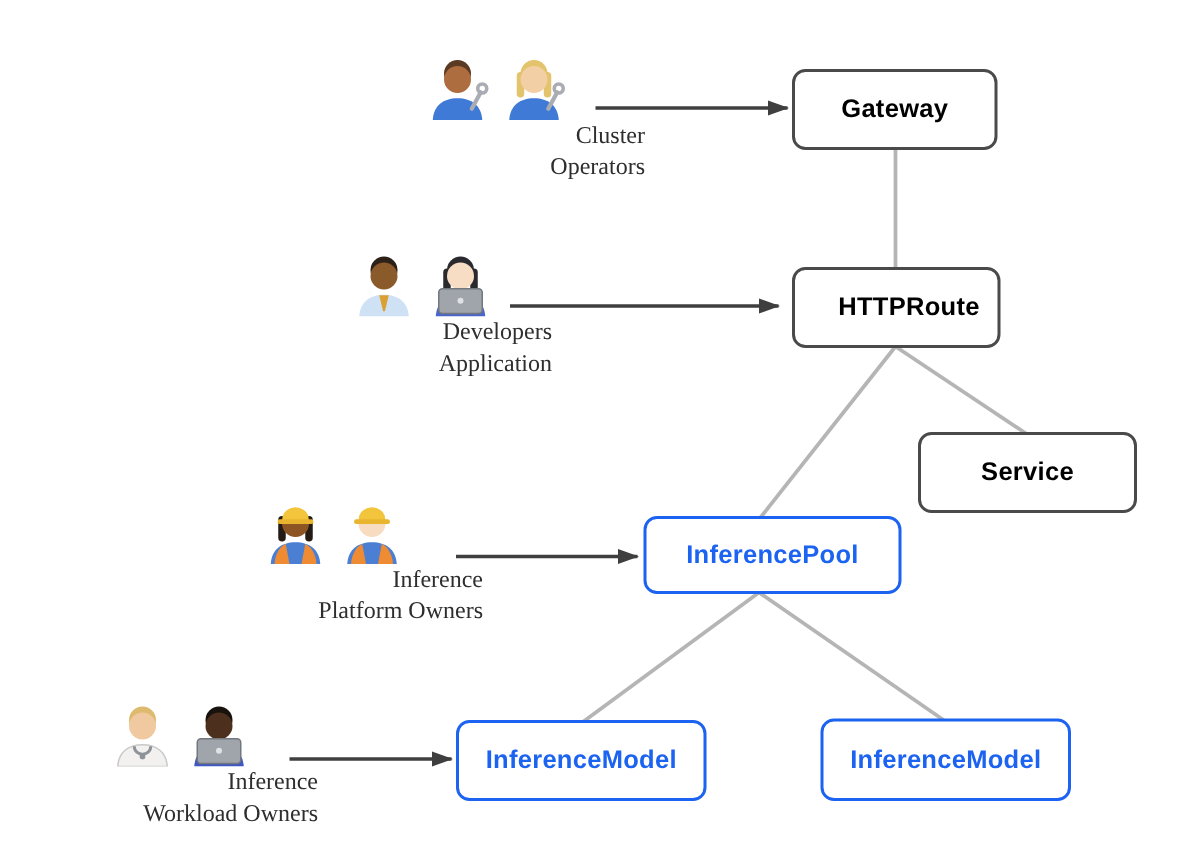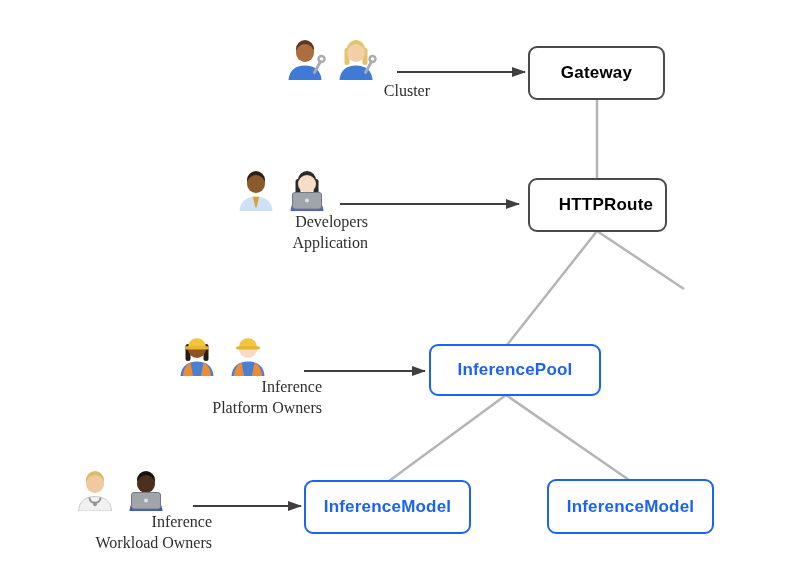--- a/index.html
+++ b/index.html
@@ -43,20 +43,21 @@
     <line x1="506" y1="395" x2="629" y2="480" stroke="#b5b5b5" stroke-width="2.5"></line>
 
     <line x1="397" y1="72" x2="525" y2="72" stroke="#3f3f3f" stroke-width="2.2" marker-end="url(#ah)"></line>
     <line x1="340" y1="204" x2="519" y2="204" stroke="#3f3f3f" stroke-width="2.2" marker-end="url(#ah)"></line>
     <line x1="304" y1="371" x2="425" y2="371" stroke="#3f3f3f" stroke-width="2.2" marker-end="url(#ah)"></line>
     <line x1="193" y1="506" x2="301" y2="506" stroke="#3f3f3f" stroke-width="2.2" marker-end="url(#ah)"></line>
   </svg>
 
   <div class="node dark" style="left:528px;top:46px;width:137px;height:54px;">Gateway</div>
   <div class="node dark" style="left:528px;top:178px;width:139px;height:54px;padding-left:17px;">HTTPRoute</div>
+  <div class="node dark" style="left:612px;top:288px;width:146px;height:54px;">Service</div>
   <div class="node blue" style="left:429px;top:344px;width:172px;height:52px;">InferencePool</div>
   <div class="node blue" style="left:304px;top:480px;width:167px;height:54px;">InferenceModel</div>
   <div class="node blue" style="left:547px;top:479px;width:167px;height:55px;">InferenceModel</div>
 
   <div class="persona" style="left:230px;top:36px;width:200px;">
     <div class="icons">
         <span class="person"><svg viewBox="0 0 44 44" width="44" height="44">
             <circle cx="22" cy="13" r="9" fill="#5a3a22"></circle>
             <circle cx="22" cy="17" r="9" fill="#ad6d3e"></circle>
             <path d="M5.5,44 C6,34.5 12.5,29.5 22,29.5 C31.5,29.5 38,34.5 38.5,44 Z" fill="#3f7ad6"></path>
@@ -68,20 +69,21 @@
             <rect x="28.5" y="12" width="5" height="17" rx="2.5" fill="#e3c36b"></rect>
             <circle cx="22" cy="13" r="9" fill="#e3c36b"></circle>
             <circle cx="22" cy="17" r="9" fill="#f3cfa6"></circle>
             <path d="M5.5,44 C6,34.5 12.5,29.5 22,29.5 C31.5,29.5 38,34.5 38.5,44 Z" fill="#3f7ad6"></path>
             <path d="M31.5,36.5 L37.5,25.5" stroke="#a9adb3" stroke-width="2.8" stroke-linecap="round" fill="none"></path>
             <circle cx="38.5" cy="23" r="3" fill="none" stroke="#a9adb3" stroke-width="2.4"></circle>
           </svg></span>
       </div>
     <div class="plabel">
       <div>Cluster</div>
+      <div>Operators</div>
     </div>
   </div>
 
   <div class="persona" style="left:168px;top:167px;width:200px;">
     <div class="icons" style="transform:translateX(13px);">
         <span class="person"><svg viewBox="0 0 44 44" width="44" height="44">
             <circle cx="22" cy="13" r="9" fill="#2c2118"></circle>
             <circle cx="22" cy="17" r="9" fill="#8a5a2b"></circle>
             <path d="M5.5,44 C6,34.5 12.5,29.5 22,29.5 C31.5,29.5 38,34.5 38.5,44 Z" fill="#cfe2f5"></path>
             <path d="M18.8,29.8 L25.2,29.8 L22.6,40.5 L21.4,40.5 Z" fill="#dba032"></path>

